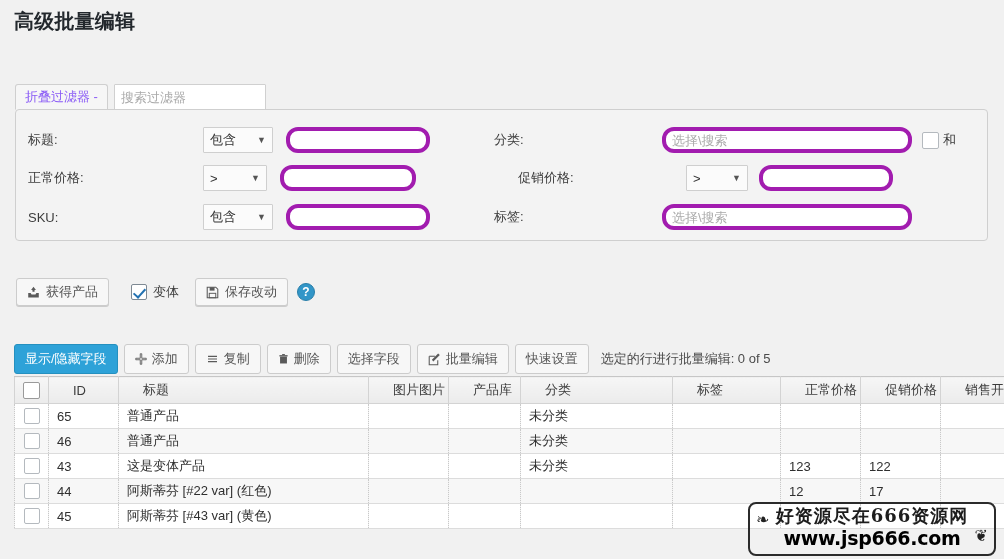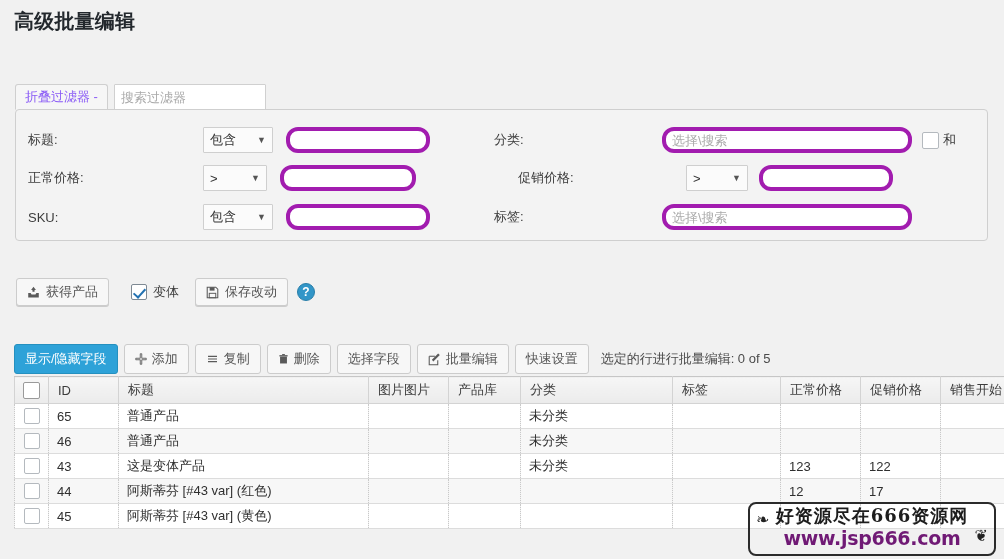--- a/index.html
+++ b/index.html
@@ -211,21 +211,21 @@
     font-size: 13px;
   }
   table.grid th {
     background: linear-gradient(#f6f6f6, #ebebeb);
     border: 1px solid #d3d3d3;
     border-top: 1px solid #c6c6c6;
     height: 27px;
     font-weight: normal;
     color: #3c3c3c;
     text-align: left;
-    padding: 0 9px;
+    padding: 0 24px;
     white-space: nowrap;
     overflow: hidden;
   }
   table.grid td {
     border-left: 1px dotted #c9c9c9;
     border-right: 1px dotted #c9c9c9;
     border-bottom: 1px solid #dcdcdc;
     height: 25px;
     padding: 0 8px;
     color: #2f2f2f;
@@ -283,21 +283,21 @@
     color: #1d1d1d;
     letter-spacing: 1px;
   }
   .wm-line2 {
     position: absolute;
     left: 0; right: 0; top: 27px;
     text-align: center;
     font-family: "DejaVu Sans", sans-serif;
     font-size: 19px;
     font-weight: bold;
-    color: #701a75;
+    color: #000000;
     letter-spacing: -0.3px;
   }
   .wm-flourish {
     position: absolute;
     font-size: 16px;
     color: #222;
   }
 
   
   .ico { display: inline-block; line-height: 1; }
@@ -519,21 +519,21 @@
             <td></td>
             <td>未分类</td>
             <td></td>
             <td>123</td>
             <td>122</td>
             <td></td>
           </tr>
           <tr class="alt">
             <td class="cb-cell"><span class="rowbox"></span></td>
             <td>44</td>
-            <td class="indent">阿斯蒂芬 [#43 var] (红色)</td>
+            <td class="indent">阿斯蒂芬 [#22 var] (红色)</td>
             <td></td>
             <td></td>
             <td></td>
             <td></td>
             <td>12</td>
             <td>17</td>
             <td></td>
           </tr>
           <tr>
             <td class="cb-cell"><span class="rowbox"></span></td>

